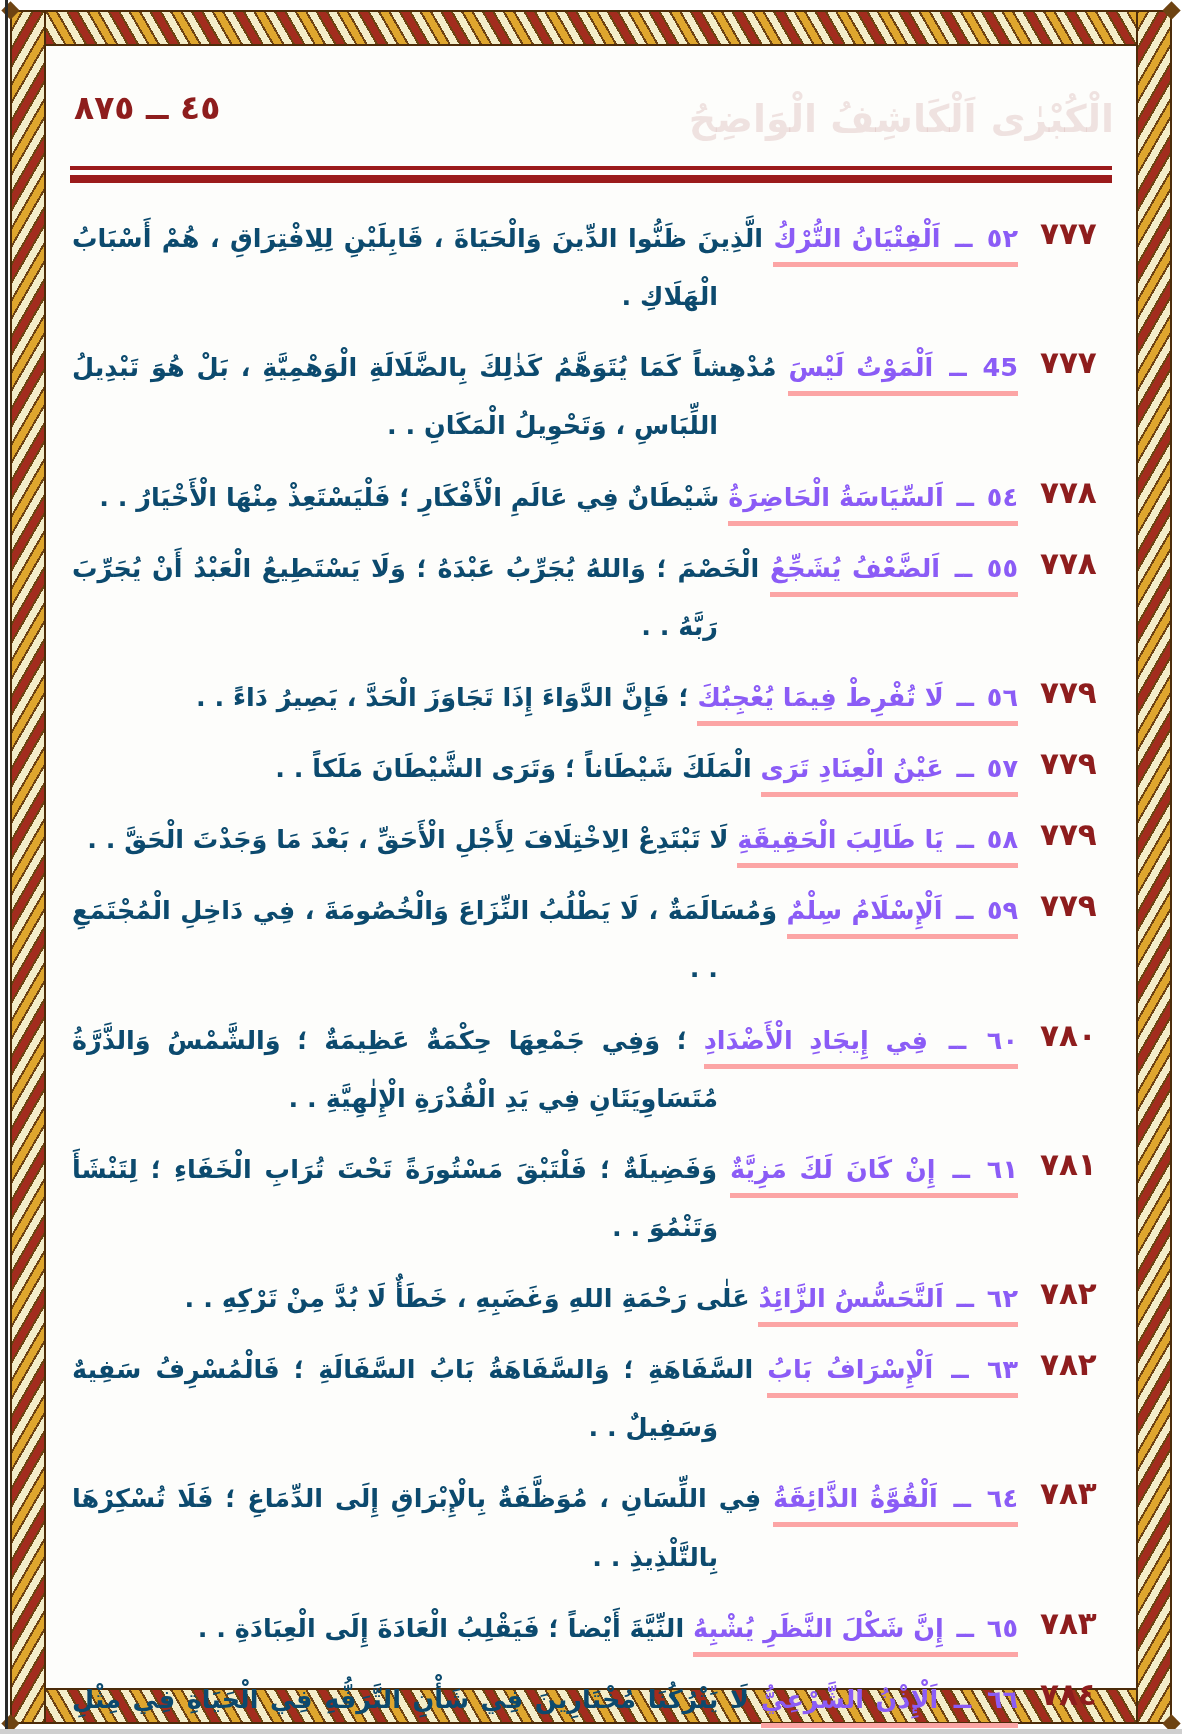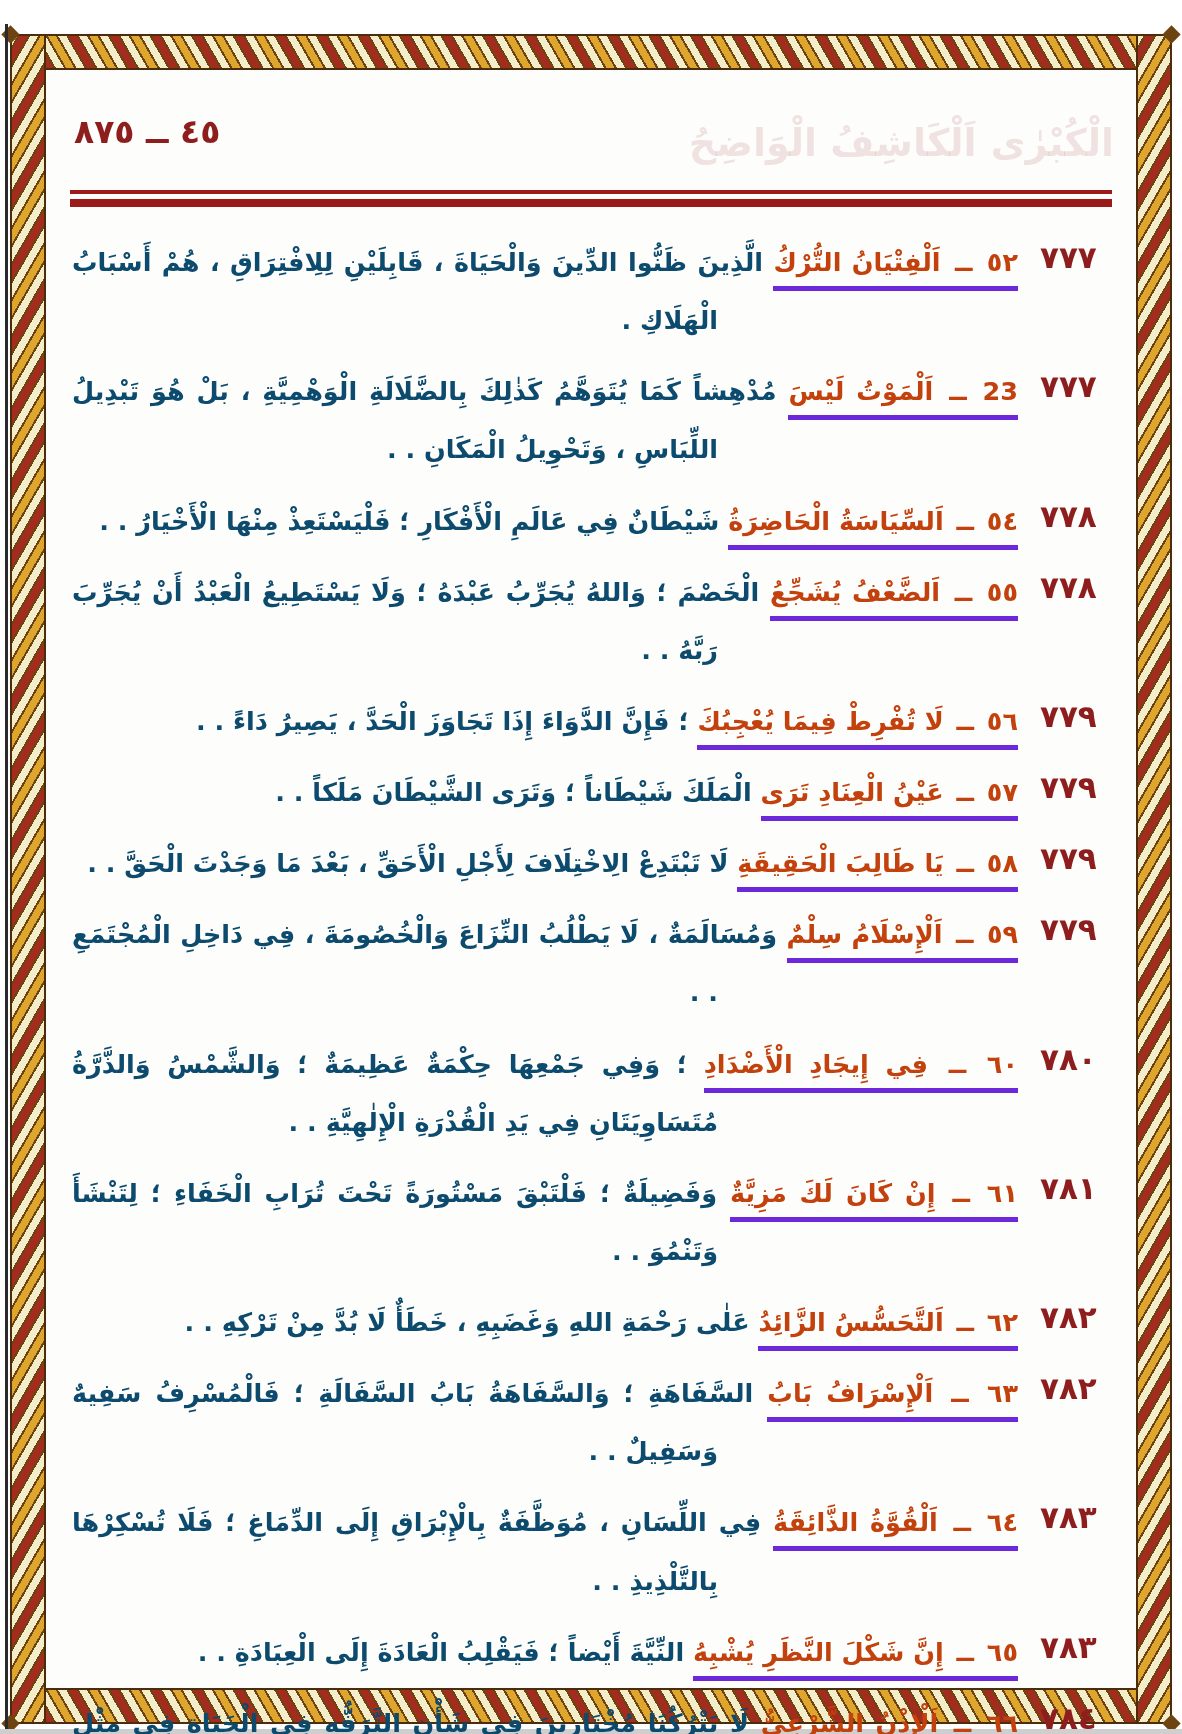--- a/index.html
+++ b/index.html
@@ -1,19 +1,19 @@
 <!DOCTYPE html>
 <html lang="ar" dir="rtl"><head>
 <meta charset="utf-8">
 <style>
   html,body{margin:0;padding:0;background:#ffffff;}
   body{width:1182px;height:1734px;position:relative;overflow:hidden;
        font-family:"DejaVu Sans",sans-serif;}
 
-  .page{position:absolute;inset:0;background:#ffffff;margin-top:24px;}
+  .page{position:absolute;inset:0;background:#ffffff;}
 
   
   .scan-edge-left{position:absolute;left:5px;top:0;bottom:0;width:3px;background:#2a2a2a;}
   .scan-edge-bottom{position:absolute;left:0;right:0;bottom:0;height:5px;background:#cfcfcf;}
 
   
   .band{position:absolute;border:2px solid #4c2c0a;box-sizing:border-box;}
   .band.h{left:10px;right:10px;height:36px;
     background:repeating-linear-gradient(60deg,
       #6e4312 0 2px,#f4edc9 2px 9px,#6e4312 9px 11px,#dfa62e 11px 18px,
@@ -46,21 +46,21 @@
                margin:8px 2px 26px 2px;}
 
   
   .entries{direction:rtl;}
   .entry{display:flex;flex-direction:row;gap:22px;margin-bottom:13px;align-items:flex-start;}
   .ref{flex:0 0 74px;color:#8e1d1d;font-weight:700;font-size:31px;text-align:left;
        padding-top:6px;letter-spacing:1px;}
   .body{flex:1;margin:0;font-size:25.5px;font-weight:700;color:#17130f;
         line-height:2.28;text-align:justify;
         padding-left:4px;padding-right:300px;text-indent:-300px;}
-  .head{color:#c2410c;border-bottom:5px solid #6d28d9;padding-bottom:9px;white-space:nowrap;}
+  .head{color:#8b5cf6;border-bottom:5px solid #fca5a5;padding-bottom:9px;white-space:nowrap;}
   .head .num{letter-spacing:1px;}
   .head .dash{padding:0 4px;}
   .txt{color:#0c4a6e;}
 </style>
 </head>
 <body>
 
 <div class="page">
 
   <div class="band h top"></div>
@@ -91,21 +91,21 @@
     <span class="ref">٧٧٧</span>
     <p class="body">
       <span class="head"><span class="num">٥٢</span><span class="dash"> ــ </span><span class="ttl">اَلْفِتْيَانُ التُّرْكُ</span></span>
       <span class="txt"> الَّذِينَ ظَنُّوا الدِّينَ وَالْحَيَاةَ ، قَابِلَيْنِ لِلِافْتِرَاقِ ، هُمْ أَسْبَابُ الْهَلَاكِ .</span>
     </p>
   </article>
 
   <article class="entry">
     <span class="ref">٧٧٧</span>
     <p class="body">
-      <span class="head"><span class="num">23</span><span class="dash"> ــ </span><span class="ttl">اَلْمَوْتُ لَيْسَ</span></span>
+      <span class="head"><span class="num">45</span><span class="dash"> ــ </span><span class="ttl">اَلْمَوْتُ لَيْسَ</span></span>
       <span class="txt"> مُدْهِشاً كَمَا يُتَوَهَّمُ كَذٰلِكَ بِالضَّلَالَةِ الْوَهْمِيَّةِ ، بَلْ هُوَ تَبْدِيلُ اللِّبَاسِ ، وَتَحْوِيلُ الْمَكَانِ . .</span>
     </p>
   </article>
 
   <article class="entry">
     <span class="ref">٧٧٨</span>
     <p class="body">
       <span class="head"><span class="num">٥٤</span><span class="dash"> ــ </span><span class="ttl">اَلسِّيَاسَةُ الْحَاضِرَةُ</span></span>
       <span class="txt"> شَيْطَانٌ فِي عَالَمِ الْأَفْكَارِ ؛ فَلْيَسْتَعِذْ مِنْهَا الْأَخْيَارُ . .</span>
     </p>

